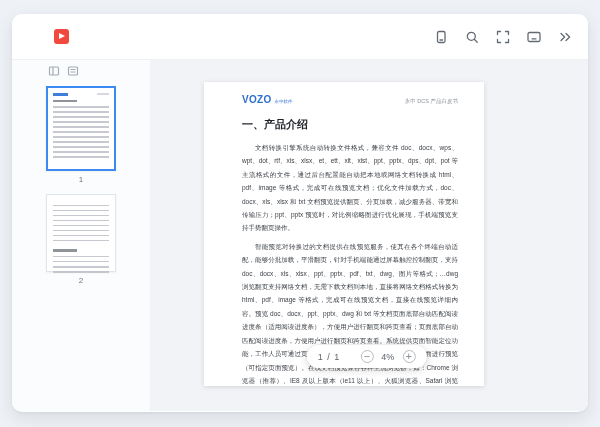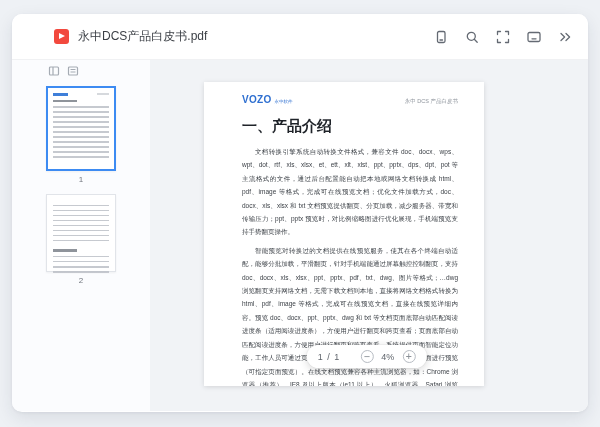--- a/index.html
+++ b/index.html
@@ -71,21 +71,21 @@
   .viewer { position:relative; flex:1; background:#f1f3f6; overflow:hidden; }
   .page {
     position:absolute; left:54px; top:22px; width:280px; height:304px;
     background:#fff; box-shadow:0 1px 5px rgba(0,0,0,.13);
     padding:7px 26px 0 38px; overflow:hidden;
   }
   .page-header { display:flex; justify-content:space-between; align-items:baseline; }
   .logo { color:#2e6fd0; font-weight:bold; font-size:10px; letter-spacing:.3px; }
   .logo-sub { color:#2e6fd0; font-size:4.5px; margin-left:3px; }
   .header-title { color:#8d939b; font-size:5.5px; }
-  .doc-heading { font-size:15px; color:#1f2329; margin:10px 0 9px; font-weight:bold; }
+  .doc-heading { font-size:11px; color:#1f2329; margin:10px 0 9px; font-weight:bold; }
   .doc-p {
     font-size:6.5px; line-height:13.4px; color:#3a3f45;
     text-align:justify; text-indent:2em; margin:0 0 5px;
   }
   
   .pill {
     position:absolute; left:50%; bottom:43px; transform:translateX(-52%);
     height:23px; background:#fff; border-radius:12px;
     box-shadow:0 2px 8px rgba(0,0,0,.16), 0 0 0 1px rgba(0,0,0,.03);
     display:flex; align-items:center; gap:8px; padding:0 11px;
@@ -99,21 +99,20 @@
     font-family:"DejaVu Sans Mono", monospace;
   }
 </style>
 </head>
 <body>
 
 <div class="card">
 
   <div class="titlebar">
     <span class="pdf-badge"></span>
-    <span class="file-title">永中DCS产品白皮书.pdf</span>
     <div class="tb-icons">
       <button class="tb-btn">
         <svg width="16" height="16" viewBox="0 0 16 16">
             <rect x="4.5" y="2.5" width="7.5" height="11" rx="1.5"></rect>
             <line x1="7" y1="11" x2="9.5" y2="11"></line>
           </svg>
       </button>
       <button class="tb-btn">
         <svg width="16" height="16" viewBox="0 0 16 16">
             <circle cx="7.3" cy="7.3" r="4"></circle>

